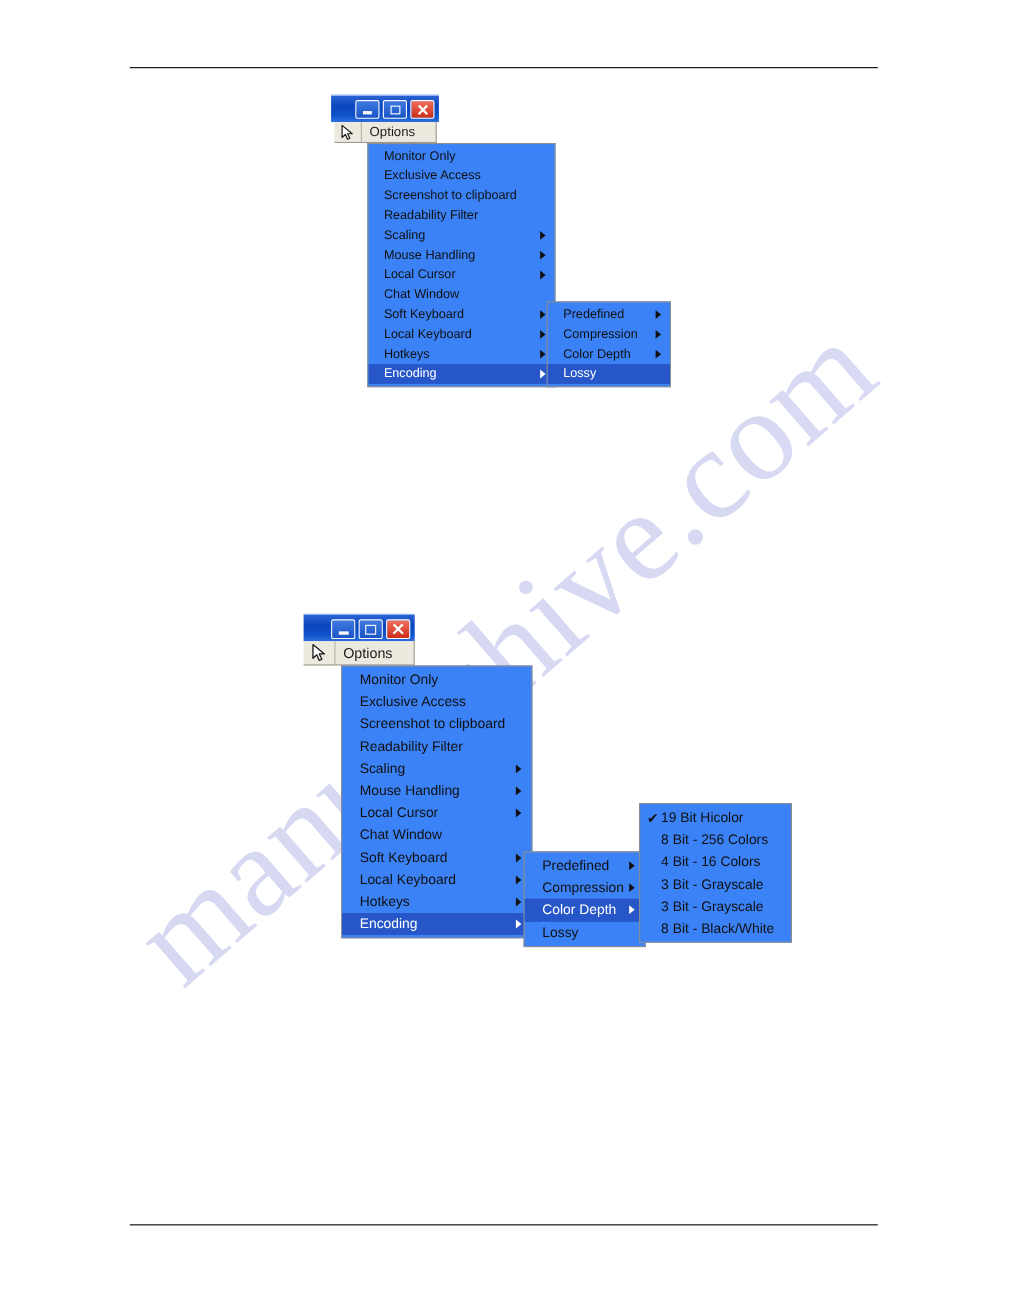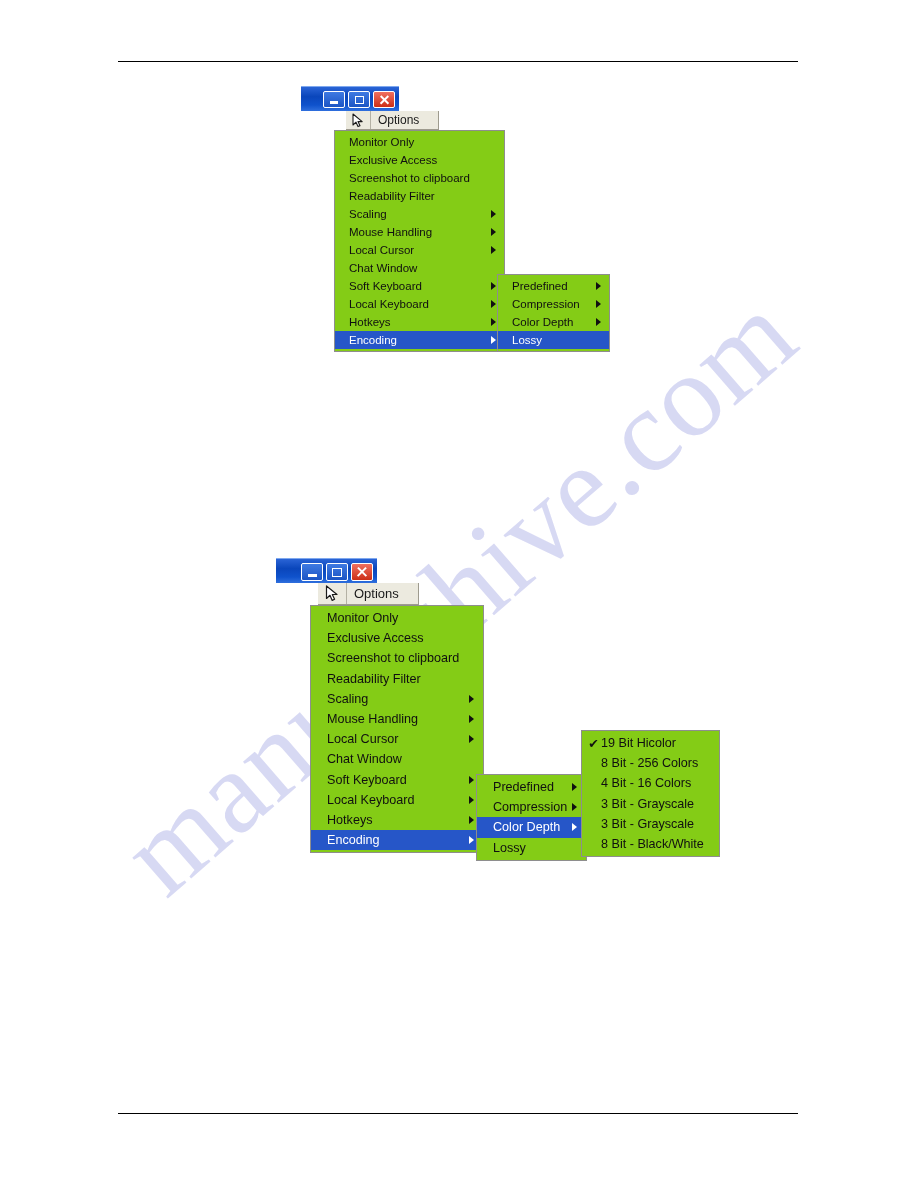--- a/index.html
+++ b/index.html
@@ -109,40 +109,39 @@
 
   
   .menubar {
     position: absolute;
     background: #eceadf;
     border-right: 1px solid #9e9b8e;
     border-bottom: 1px solid #9e9b8e;
     box-sizing: border-box;
     display: flex;
     align-items: center;
-    margin-left: 42px;
   }
   .cursor-cell {
     box-sizing: border-box;
     border-right: 1px solid #b4b1a4;
     height: 100%;
     display: flex;
     align-items: center;
     justify-content: center;
   }
   .menubar-label {
     color: #1a1a1a;
     padding-left: 7px;
     white-space: nowrap;
   }
 
   
   .menu {
     position: absolute;
-    background: #84cc16;
+    background: #3b82f6;
     border: 1px solid #8e8e8e;
     box-sizing: border-box;
     padding: 2px 0;
   }
   .menu-item {
     display: flex;
     align-items: center;
     position: relative;
     color: #101010;
     white-space: nowrap;

